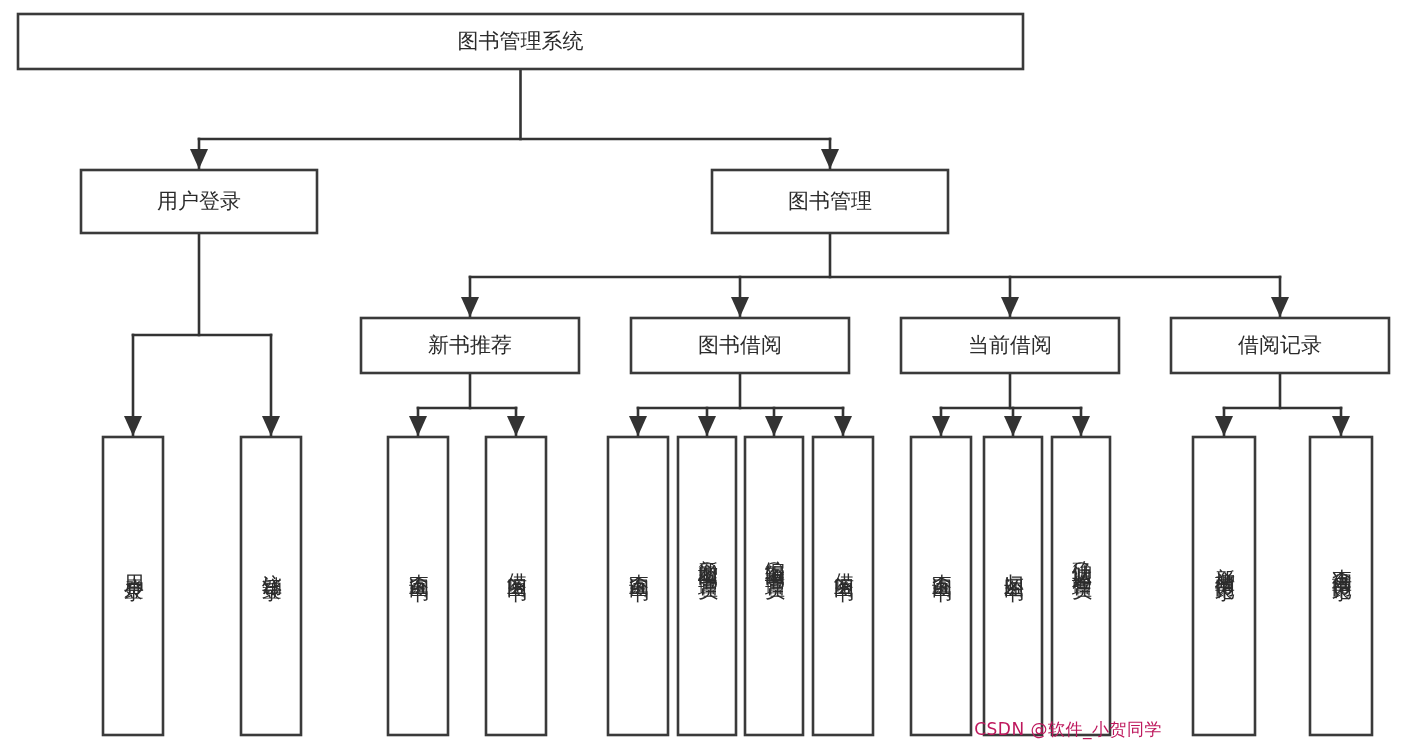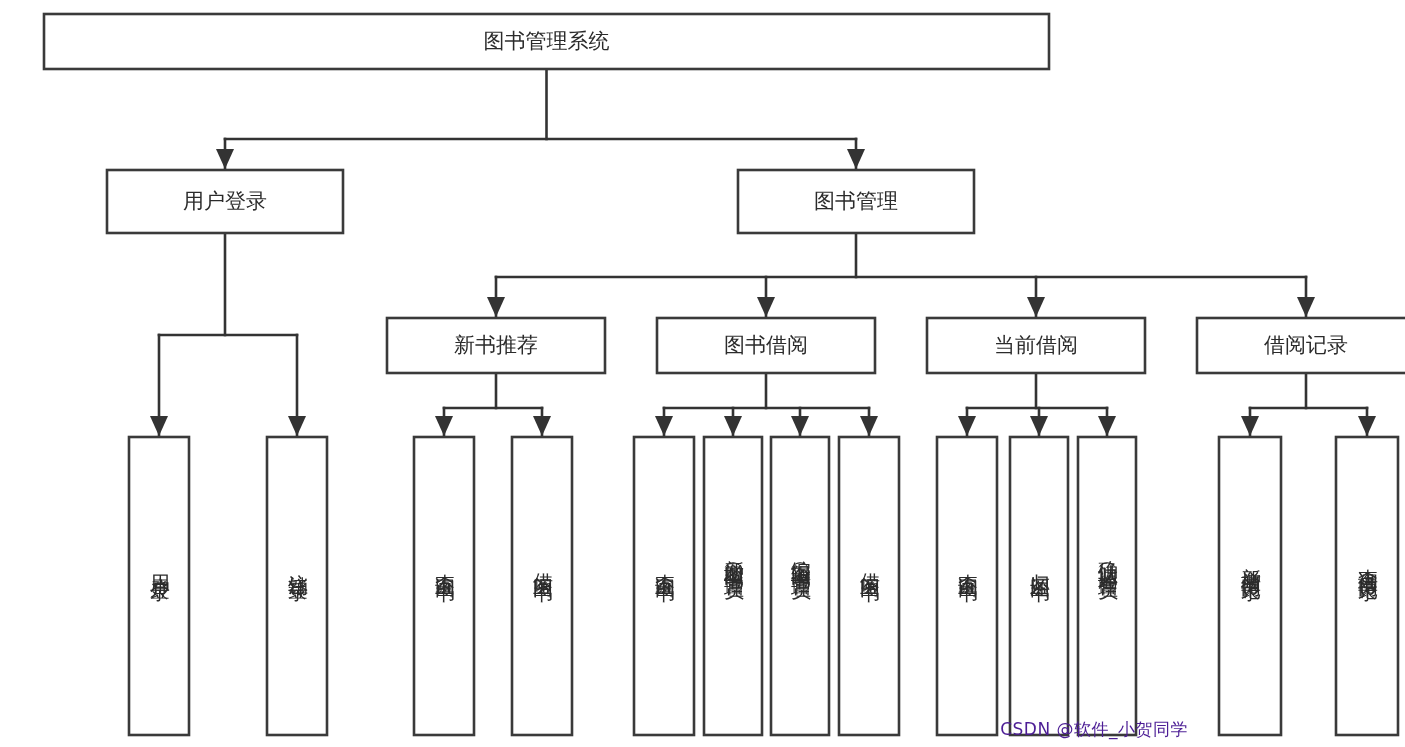--- a/index.html
+++ b/index.html
@@ -12,21 +12,20 @@
     width: 1405px;
     height: 747px;
     font-family: "DejaVu Sans", "Liberation Sans", sans-serif;
     overflow: hidden;
     position: relative;
   }
   #diagram-root {
     position: relative;
     width: 1170px;
     height: 747px;
-    margin-left: 26px;
   }
   svg#chart-svg {
     position: absolute;
     top: 0;
     left: 0;
     width: 1405px;
     height: 747px;
     display: block;
   }
   .node-box {
@@ -56,21 +55,21 @@
   .arrow-head {
     fill: #333333;
     stroke: none;
   }
   .watermark-text {
     position: absolute;
     right: 8px;
     bottom: 6px;
     font-family: "DejaVu Sans", "Liberation Sans", sans-serif;
     font-size: 17px;
-    color: #4c1d95;
+    color: #be185d;
     white-space: nowrap;
     letter-spacing: 0.5px;
     user-select: none;
   }
 </style>
 </head>
 <body>
 
 <div id="diagram-root">
   <svg id="chart-svg" viewBox="0 0 1405 747">

